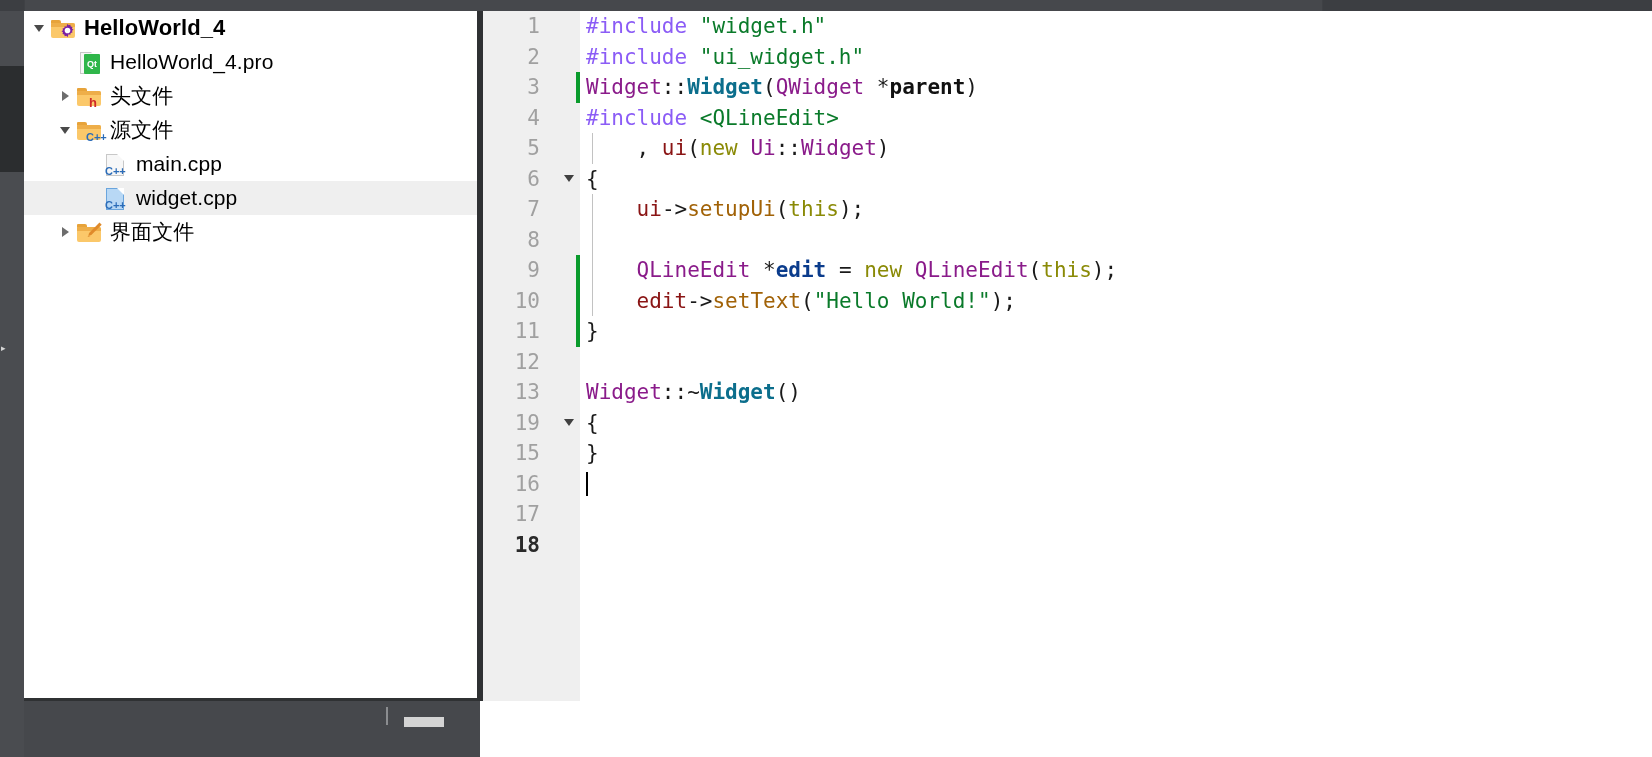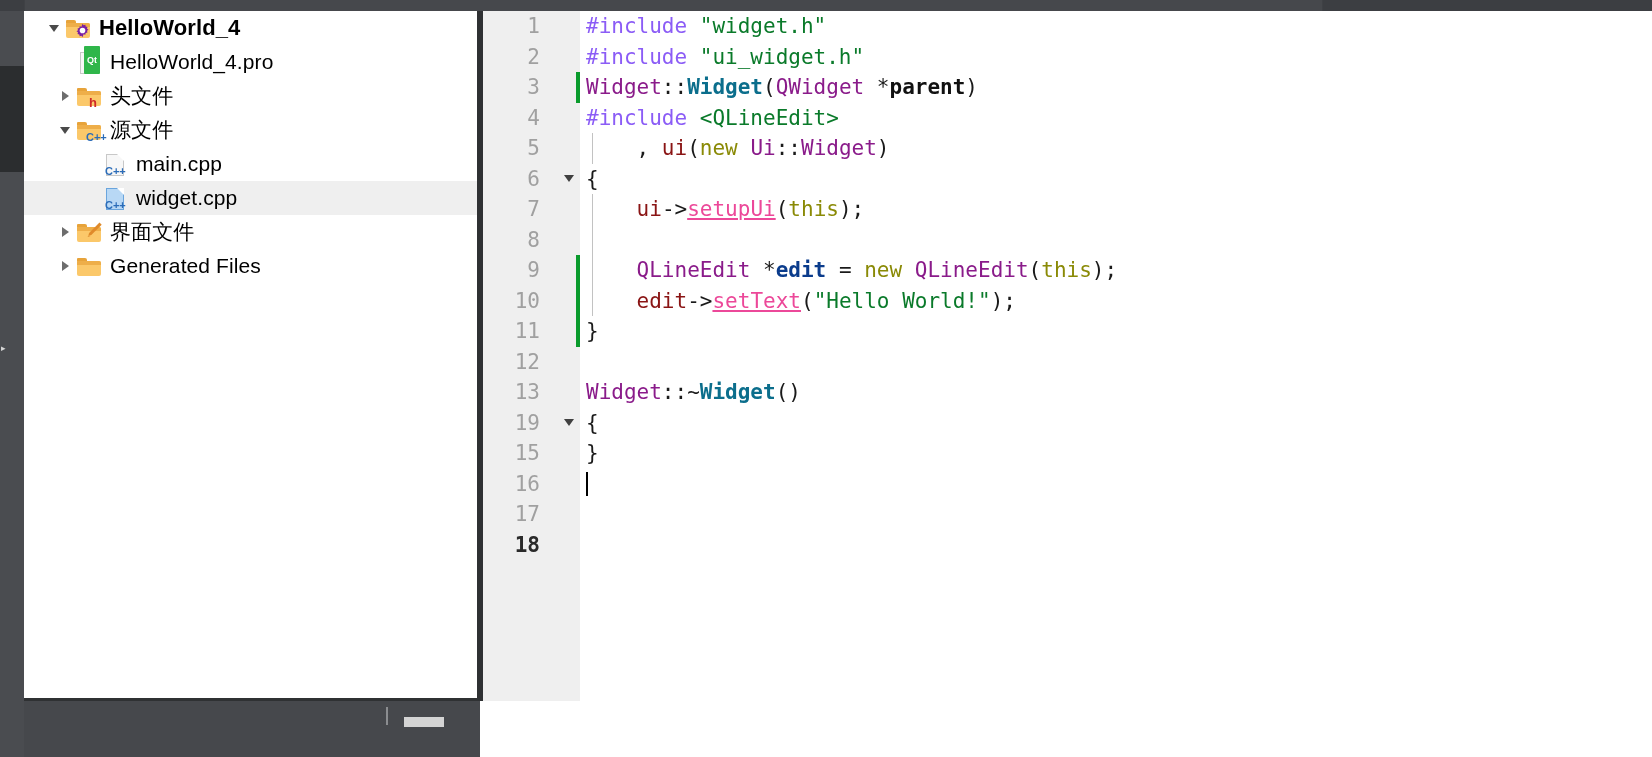--- a/index.html
+++ b/index.html
@@ -140,21 +140,21 @@
 
   
   .badge {
     position: absolute;
     font-weight: bold;
     line-height: 1;
     font-family: "Liberation Sans", sans-serif;
   }
   .badge-qt {
     left: 8px; bottom: 1px;
-    width: 16px; height: 28px;
+    width: 16px; height: 20px;
     background: #2fb64a;
     color: #ffffff;
     font-size: 9px;
     display: flex; align-items: center; justify-content: center;
     border-radius: 1px;
   }
   .badge-h {
     left: 13px; bottom: 0px;
     color: #cf2727; font-size: 13px;
   }
@@ -235,21 +235,21 @@
     width: 2px; height: 24px;
     background: #000000;
     vertical-align: -5px;
   }
 
   
   .t-pre    { color: #8b5cf6; }   
   .t-str    { color: #0a7a2a; }   
   .t-type   { color: #8a1b8a; }   
   .t-func   { color: #0b6e8c; font-weight: bold; }
-  .t-call   { color: #ec4899; text-decoration: underline; }
+  .t-call   { color: #a16207; }
   .t-kw     { color: #8a8a06; }   
   .t-var    { color: #8a1414; }   
   .t-varb   { color: #0b3c8c; font-weight: bold; }
   .t-param  { color: #6a1b8a; font-style: italic; }
   .t-parb   { color: #111111; font-weight: bold; }
   .t-plain  { color: #1a1a1a; }
 
   
   .bottom-bar {
     position: absolute; left: 24px; top: 701px;
@@ -288,21 +288,21 @@
     <div class="seg seg-right"></div>
   </div>
 
   <div class="left-rail">
     <div class="rail-dark"></div>
     <div class="rail-marker">▸</div>
   </div>
 
   <div class="tree-panel">
     <div id="tree-rows">
-        <div class="tree-row" style="padding-left: 19px;">
+        <div class="tree-row" style="padding-left: 4px;">
           <span class="arrow open"></span>
           <span class="tree-icon">
             <span class="folder">
               <span class="tab"></span>
               <span class="body"></span>
               <span class="body-shade"></span>
             </span>
             <span class="gear"><svg viewBox="0 0 16 16" width="15" height="15">
                 <path fill="#7a1fa2" d="M8 0.8l1.1 1.6 1.9-.5.4 1.9 1.9.4-.5 1.9 1.6 1.1-1.6 1.1.5 1.9-1.9.4-.4 1.9-1.9-.5L8 15.2l-1.1-1.6-1.9.5-.4-1.9-1.9-.4.5-1.9L1.6 8.8 3.2 7.7l-.5-1.9 1.9-.4.4-1.9 1.9.5z"></path>
                 <circle cx="8" cy="8" r="3" fill="#ffffff"></circle>
@@ -371,31 +371,20 @@
               <span class="tab"></span>
               <span class="body"></span>
               <span class="body-shade"></span>
             </span>
             <span class="pencil"><svg viewBox="0 0 20 20" width="20" height="20">
                 <path fill="#e08a2a" d="M16.5 1.5l2.2 2.2-10.4 10.4-3 .8.8-3z"></path>
                 <path fill="#c96f16" d="M5.3 14.9l-.8 .8 3-.8z"></path>
               </svg></span>
           </span>
           <span class="tree-label">界面文件</span>
-        </div>
-        <div class="tree-row" style="padding-left: 30px;">
-          <span class="arrow closed"></span>
-          <span class="tree-icon">
-            <span class="folder">
-              <span class="tab"></span>
-              <span class="body"></span>
-              <span class="body-shade"></span>
-            </span>
-          </span>
-          <span class="tree-label">Generated Files</span>
         </div>
       </div>
   </div>
 
   <div class="tree-bottom-left"></div>
 
   <div class="bottom-bar">
     <div class="sep"></div>
     <div class="chip"></div>
   </div>

